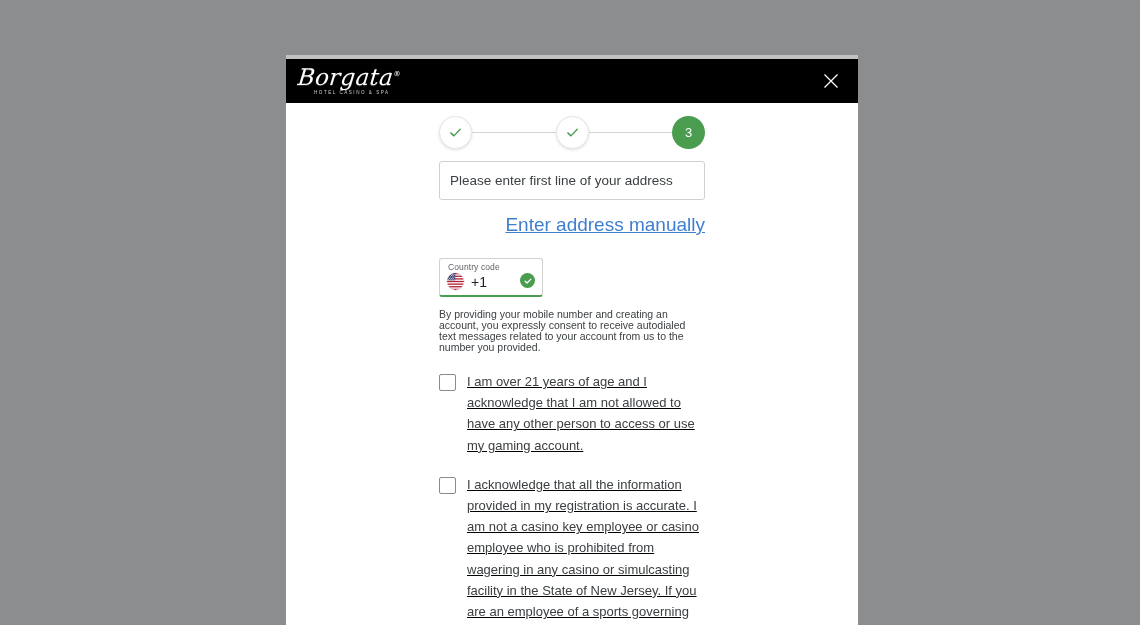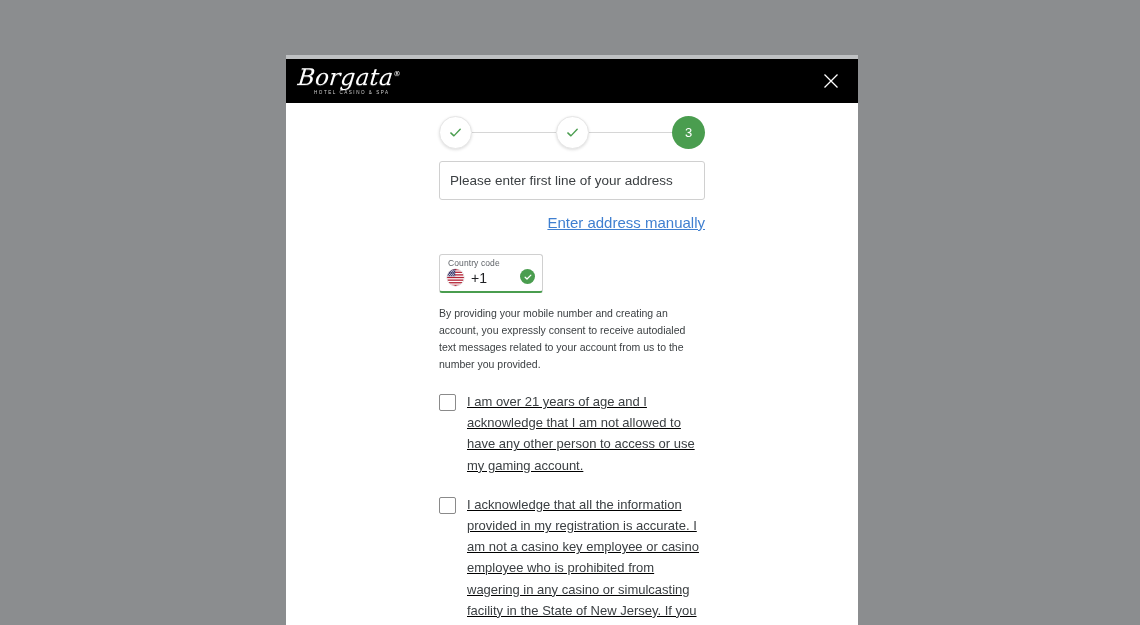--- a/index.html
+++ b/index.html
@@ -162,21 +162,21 @@
   }
   .field::placeholder { color: #3c4043; opacity: 1; }
 
   .link-row {
     width: 266px;
     text-align: right;
     margin-top: 14px;
   }
   .inline-link {
     color: #3f7fd0;
-    font-size: 15px;
+    font-size: 19px;
     text-decoration: underline;
     cursor: pointer;
   }
 
   
   .phone-row {
     display: flex;
     width: 266px;
     margin-top: 22px;
   }
@@ -233,21 +233,21 @@
   .mobile-field {
     flex: 1 1 auto;
     width: auto;
   }
 
   
   .consent-text {
     width: 266px;
     margin-top: 12px;
     font-size: 10.5px;
-    line-height: 17px;
+    line-height: 11px;
     color: #3c4043;
   }
 
   
   .check-row {
     display: flex;
     width: 266px;
     align-items: flex-start;
     margin-top: 18px;
     text-decoration: underline;

